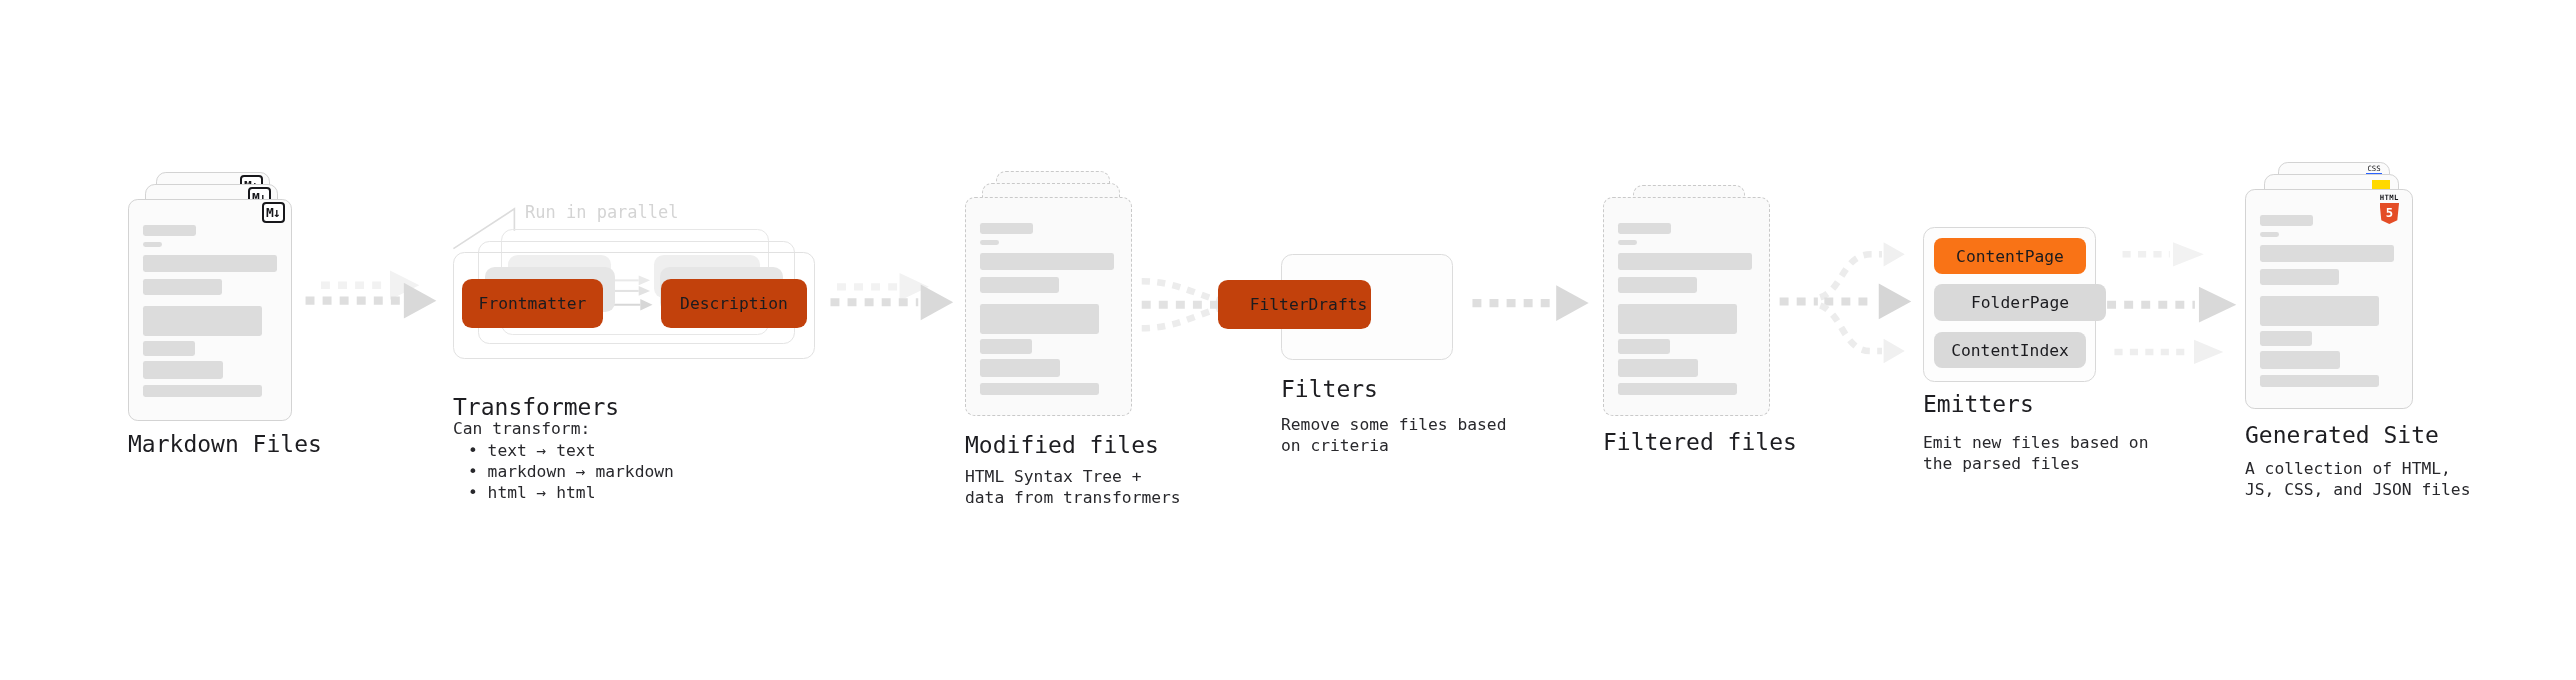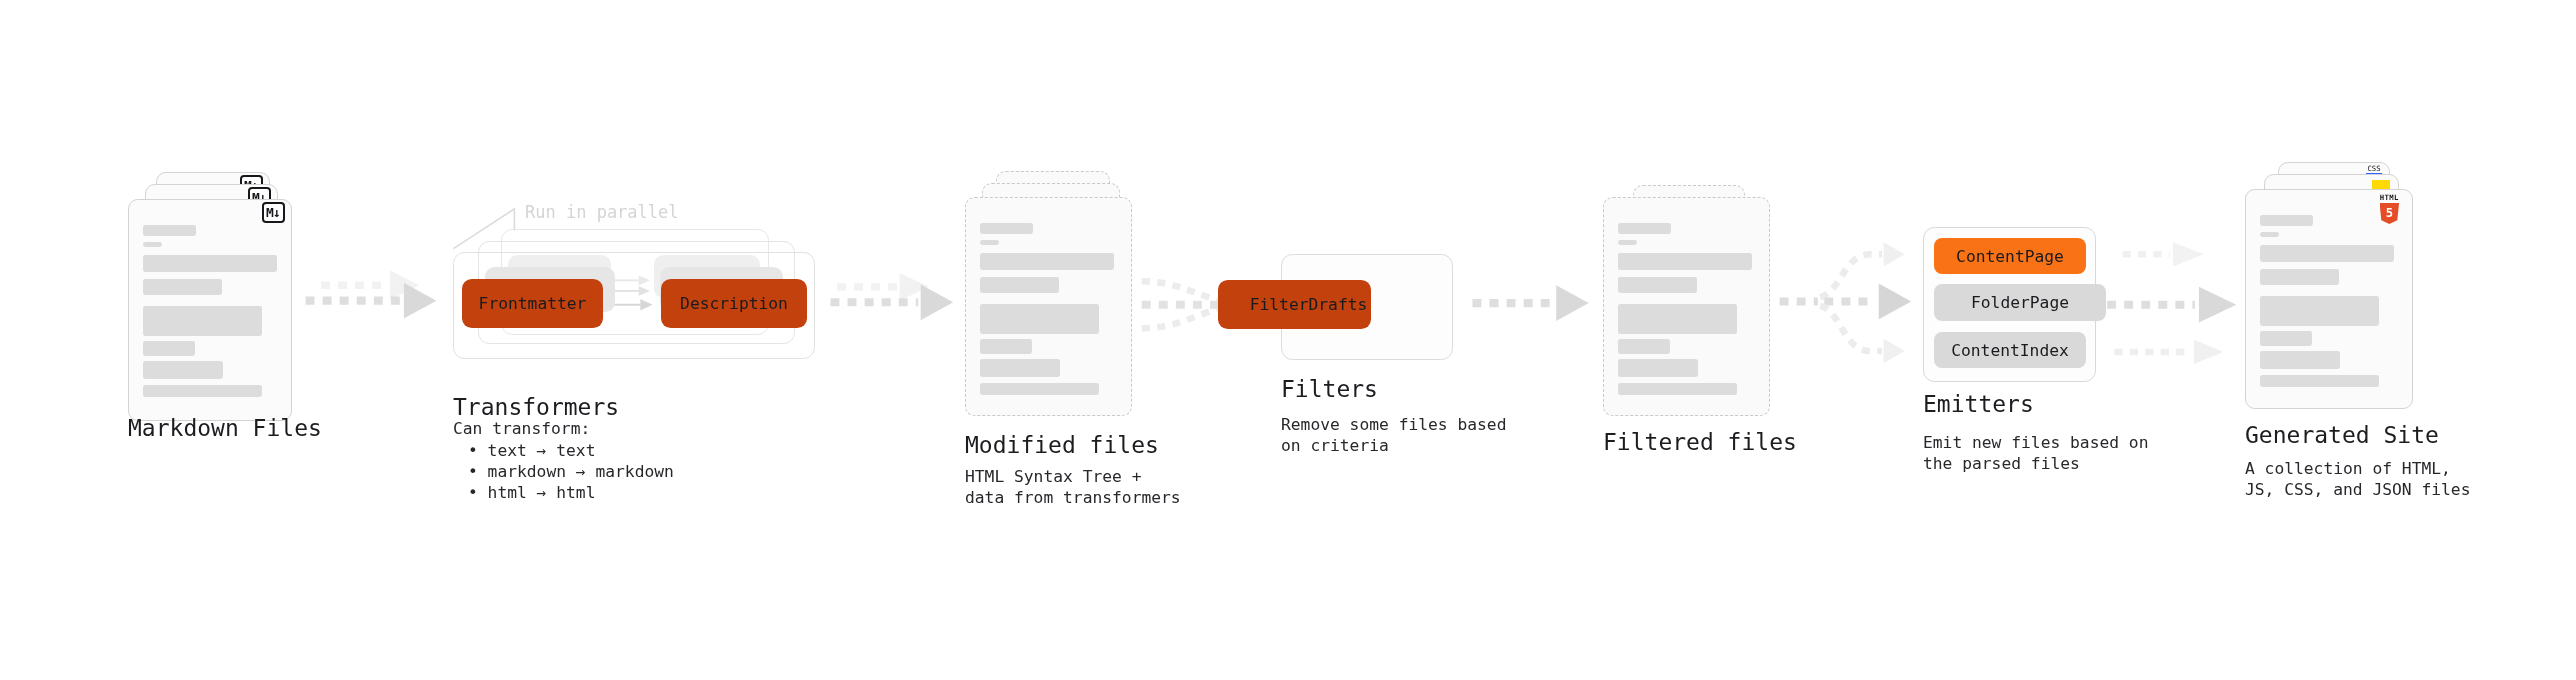--- a/index.html
+++ b/index.html
@@ -114,21 +114,21 @@
       <div class="md-icon">M↓</div>
     <div class="sk" style="left: 14px; top: 25px; width: 53px; height: 11.4px;"></div>
         <div class="sk" style="left: 14px; top: 42px; width: 18.7px; height: 4.9px;"></div>
         <div class="sk" style="left: 14px; top: 55px; width: 134px; height: 17px;"></div>
         <div class="sk" style="left: 14px; top: 79px; width: 79px; height: 16.3px;"></div>
         <div class="sk" style="left: 14px; top: 106px; width: 119px; height: 30px;"></div>
         <div class="sk" style="left: 14px; top: 141px; width: 52px; height: 14.6px;"></div>
         <div class="sk" style="left: 14px; top: 161px; width: 80px; height: 18px;"></div>
         <div class="sk" style="left: 14px; top: 185px; width: 119px; height: 12.2px;"></div>
       </div>
-    <div class="stage-title" style="left:128px;top:415px;">Markdown Files</div>
+    <div class="stage-title" style="left:128px;top:431px;">Markdown Files</div>
   </div>
 
   <div>
     <div class="note" style="left:525px;top:202px;">Run in parallel</div>
 
     <div class="frame" style="left:501px;top:229px;width:268px;height:106px;border-color:#e7e7e7;"></div>
     <div class="frame" style="left:478px;top:241px;width:317px;height:103px;border-color:#e4e4e4;"></div>
     <div class="frame" style="left:453px;top:252px;width:362px;height:107px;border-color:#e1e1e1;"></div>
 
     <div class="pill ghost2" style="left:508px;top:255px;width:103px;height:42px;"></div>

